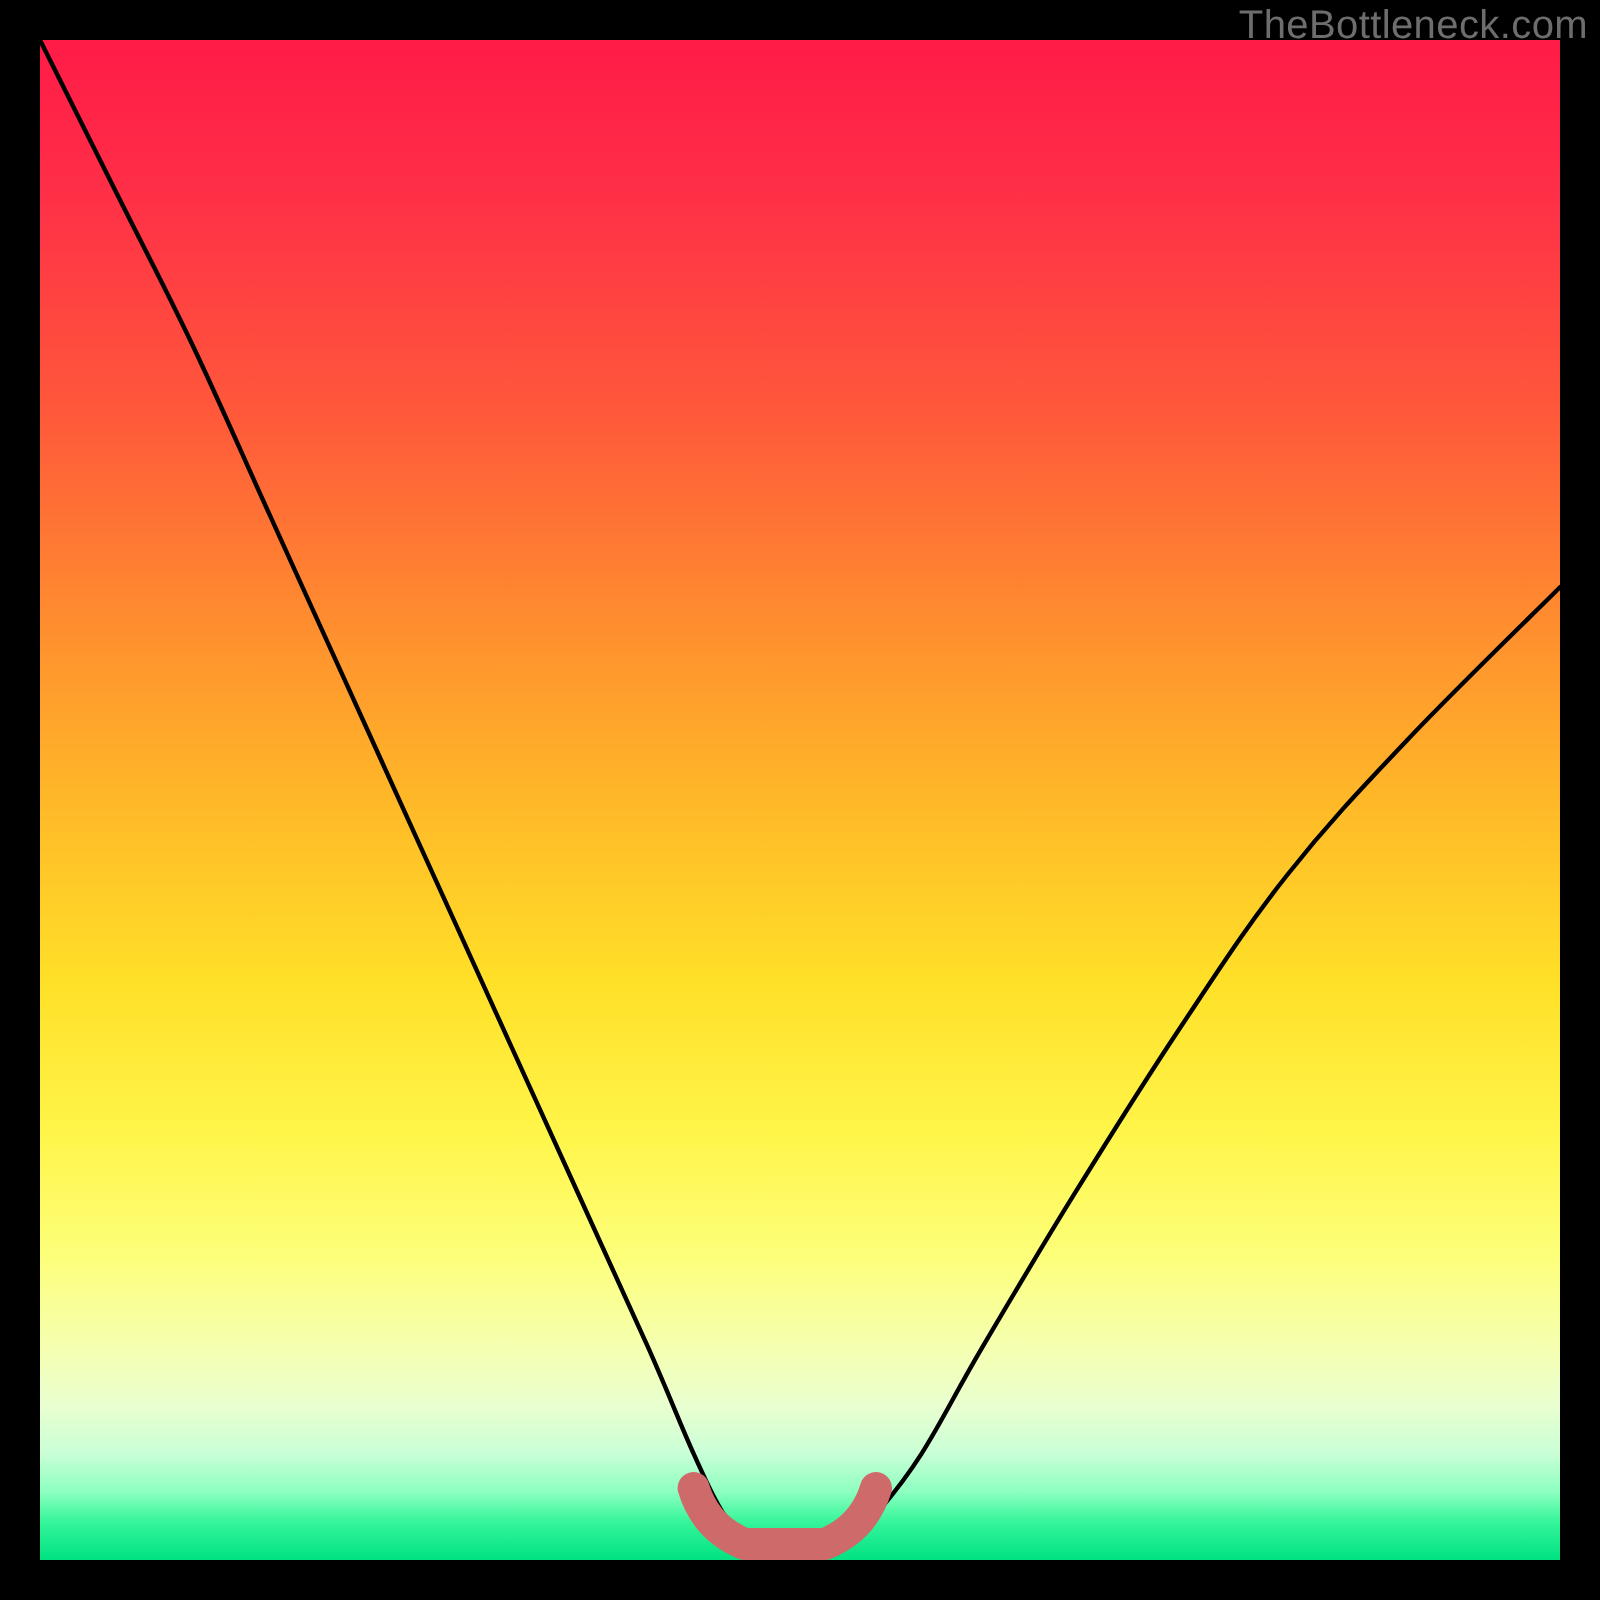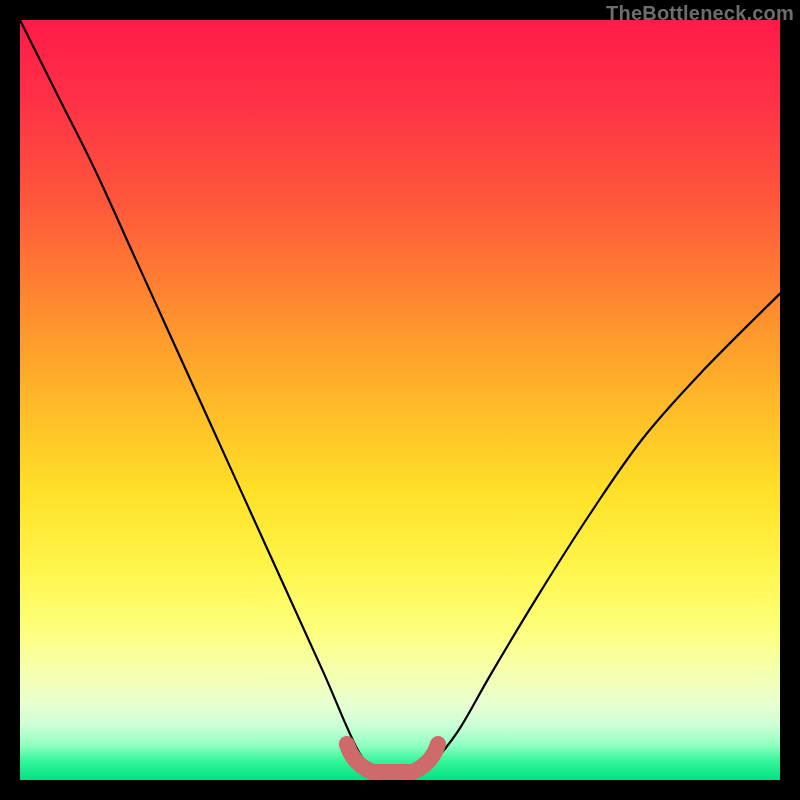--- a/index.html
+++ b/index.html
@@ -46,21 +46,21 @@
       #00e282 100%
     );
   }
   .watermark {
     position: absolute;
     top: 2px;
     right: 6px;
     color: #6d6d6d;
     font-size: 20px;
     letter-spacing: 0.2px;
-    font-weight: 700;
+    font-weight: 400;
     z-index: 10;
     user-select: none;
   }
   svg.curve {
     position: absolute;
     inset: 0;
   }
 </style>
 </head>
 <body>

